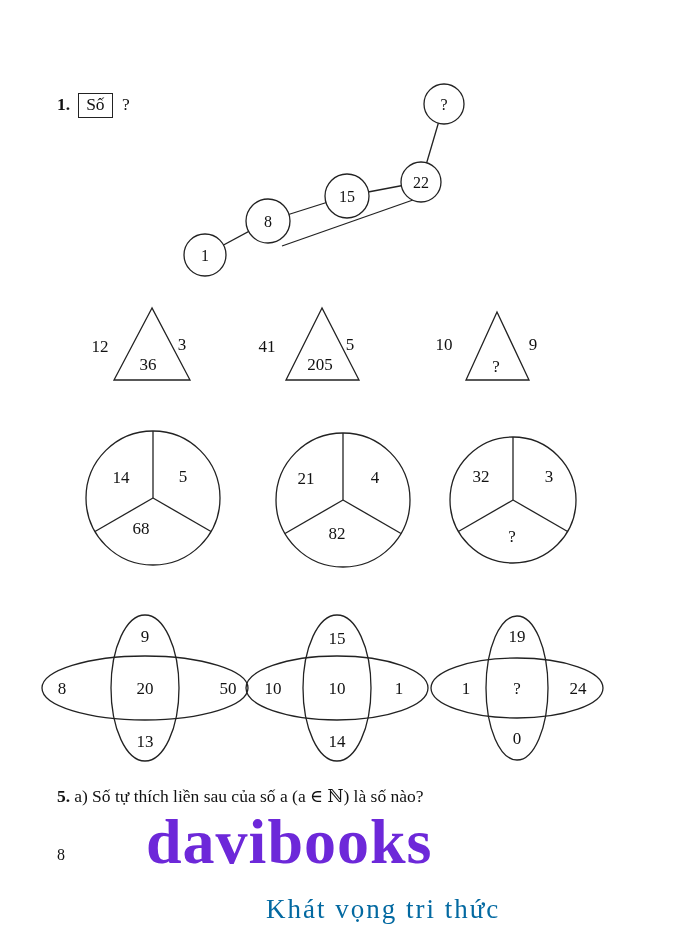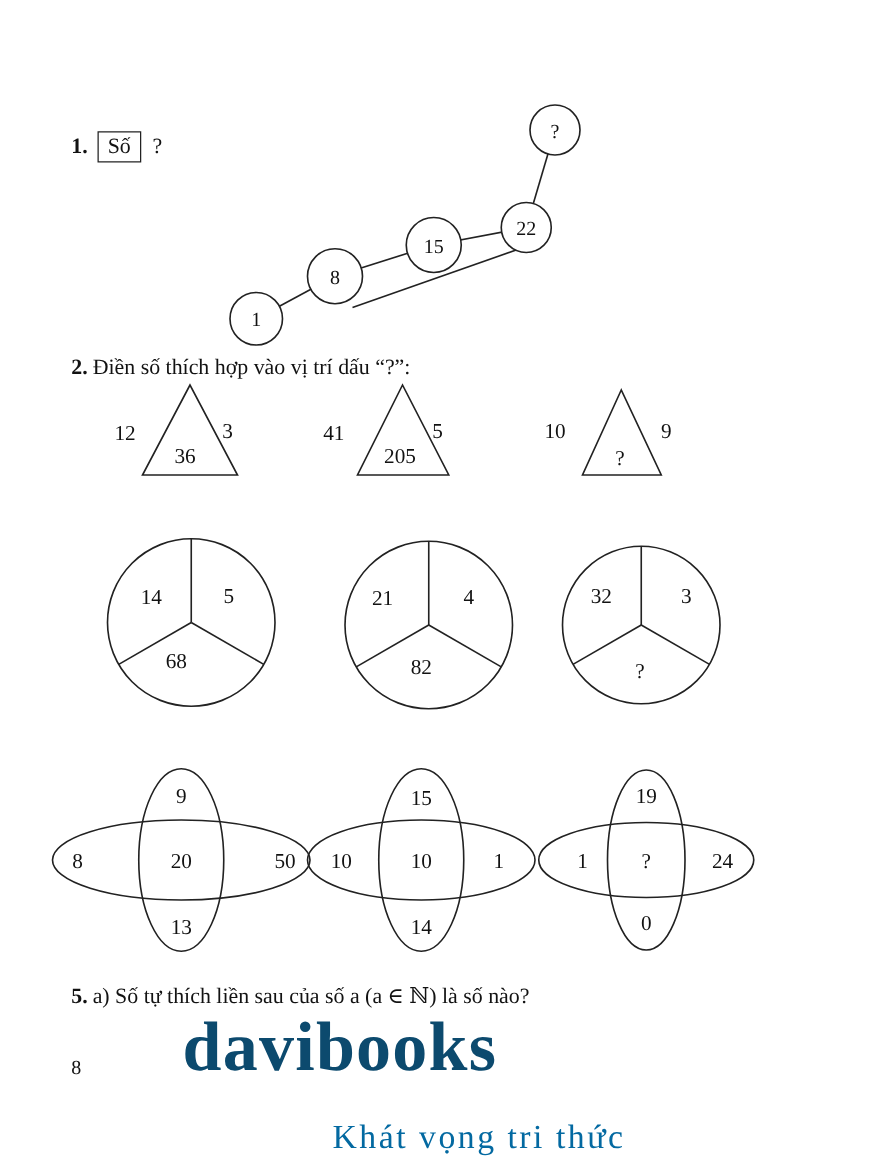--- a/index.html
+++ b/index.html
@@ -5,27 +5,27 @@
   * { margin:0; padding:0; box-sizing:border-box; }
   html,body { background:#ffffff; }
   .sheet {
     position:relative; width:700px; height:936px; background:#ffffff;
     font-family:"Liberation Serif","DejaVu Serif",serif; color:#121212;
     overflow:hidden;
   }
   .abs { position:absolute; }
   .stmt { font-size:17.5px; white-space:nowrap; }
   .num  { font-weight:bold; margin-right:4px; }
-  .boxed { display:inline-block; border:1.2px solid #222; padding:0 7px 1px 7px; margin:12px 5px 0 4px; line-height:1.25; }
+  .boxed { display:inline-block; border:1.2px solid #222; padding:0 7px 1px 7px; margin:0 5px 0 4px; line-height:1.25; }
   .title { position:absolute; top:54px; left:0; width:100%; text-align:center;
            font-weight:bold; font-size:20px; letter-spacing:1px; }
   svg text { font-family:"Liberation Serif","DejaVu Serif",serif; font-size:17px; fill:#121212; }
   svg .small { font-size:16px; }
-  .wm-main { position:absolute; top:810px; left:146px; font-size:56px; font-weight:bold;
-             color:#0c4a6e; letter-spacing:1px; line-height:1; }
+  .wm-main { position:absolute; top:810px; left:146px; font-size:64px; font-weight:bold;
+             color:#6d28d9; letter-spacing:1px; line-height:1; }
   .wm-sub  { position:absolute; top:896px; left:266px; font-size:27px; color:#0369a1;
              letter-spacing:2px; line-height:1; }
   .pagenum { position:absolute; top:846px; left:57px; font-size:16px; }
 </style>
 </head>
 <body>
 
 <div class="sheet">
 
   <div class="wm-main">davibooks</div>
@@ -54,23 +54,20 @@
     </g>
     <g text-anchor="middle" class="small">
       <text class="small" x="205" y="181">1</text>
       <text class="small" x="268" y="147">8</text>
       <text class="small" x="347" y="122">15</text>
       <text class="small" x="421" y="108">22</text>
       <text class="small" x="444" y="30">?</text>
     </g>
   </svg>
 
-  <div class="abs stmt" style="top:283px;left:57px;">
-    <span class="num">2.</span><span>Điền số thích hợp vào vị trí dấu “?”:</span>
-  </div>
 
   <svg class="abs" style="top:300px;left:0;" width="700" height="100">
     <g fill="none" stroke="#222" stroke-width="1.3">
       <polygon points="152,8 114,80 190,80"></polygon>
       <polygon points="322,8 286,80 359,80"></polygon>
       <polygon points="497,12 466,80 529,80"></polygon>
     </g>
     <g text-anchor="middle">
       <text x="100" y="52">12</text>
       <text x="182" y="50">3</text>

